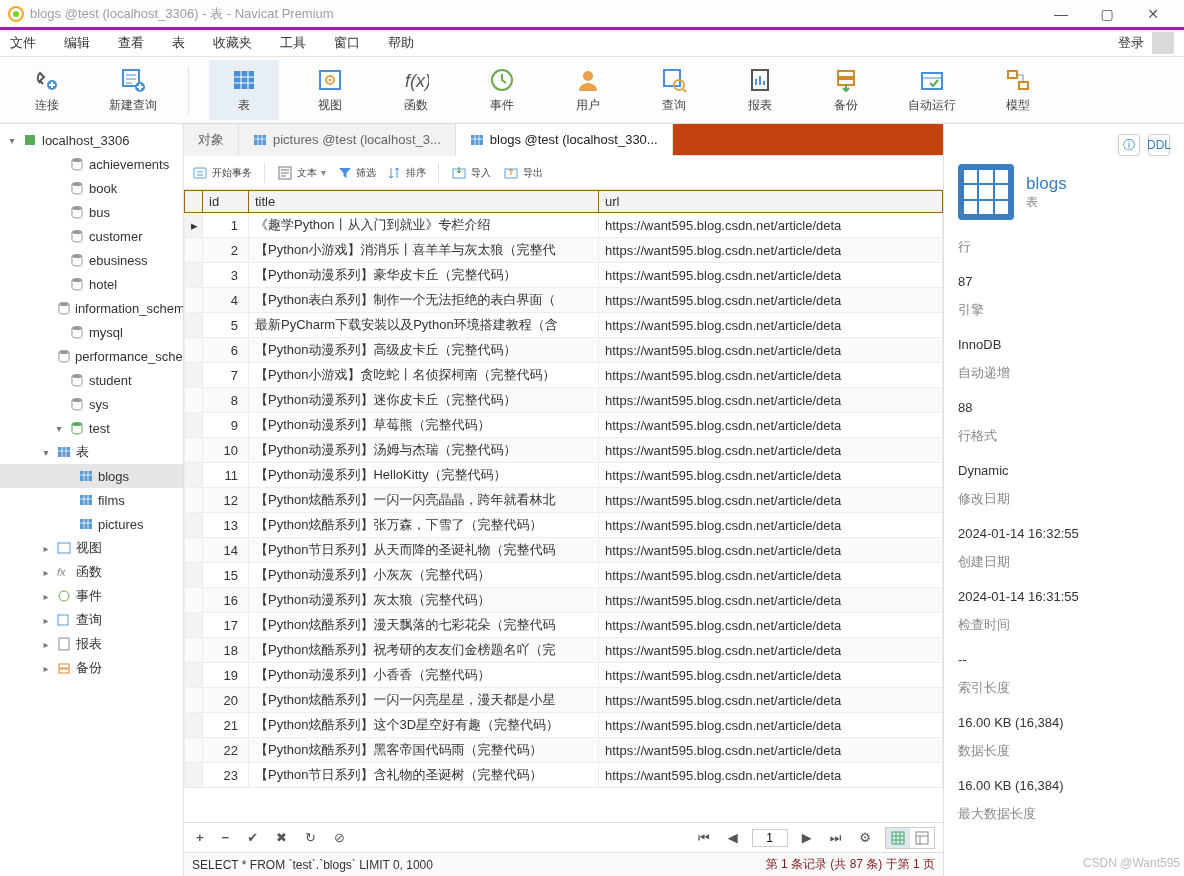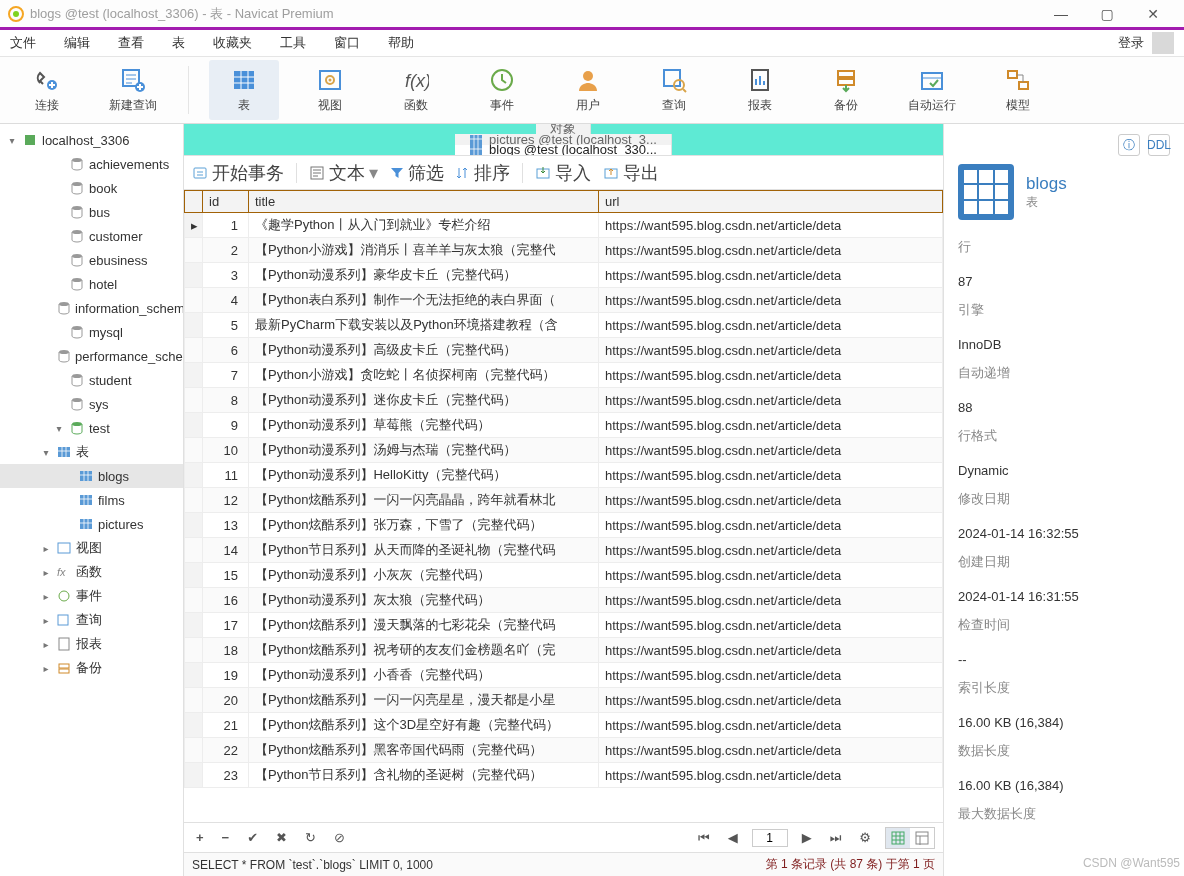--- a/index.html
+++ b/index.html
@@ -21,24 +21,24 @@
 
 .body { flex: 1; display: flex; min-height: 0; }
 .sidebar { width: 184px; border-right: 1px solid #e0e0e0; overflow: auto; padding-top: 4px; }
 .tree-row { display: flex; align-items: center; height: 24px; padding-left: 6px; gap: 4px; white-space: nowrap; font-size: 13px; }
 .tree-row .chev { width: 12px; text-align: center; color: #777; font-size: 10px; }
 .tree-row .ic { width: 16px; height: 16px; display: flex; align-items: center; justify-content: center; }
 .tree-row.selected { background: #e6e6e6; }
 .ind1 { padding-left: 16px; margin-left: 37px; } .ind2 { padding-left: 40px; } .ind3 { padding-left: 62px; }
 
 .center { flex: 1; display: flex; flex-direction: column; min-width: 0; border-right: 1px solid #e0e0e0; }
-.tabs { height: 32px; display: flex; align-items: center; border-bottom: 1px solid #e0e0e0; background: #5eead4; flex-direction: column; }
+.tabs { height: 32px; display: flex; align-items: center; border-bottom: 1px solid #e0e0e0; background: #c2410c; }
 .tab { padding: 0 14px; height: 32px; display: flex; align-items: center; gap: 6px; border-right: 1px solid #e0e0e0; background: #f2f2f2; color: #666; max-width: 260px; overflow: hidden; white-space: nowrap; }
 .tab.active { background: #fff; color: #222; }
-.subtoolbar { height: 34px; display: flex; align-items: center; padding: 0 8px; gap: 12px; border-bottom: 1px solid #e0e0e0; font-size: 18px; color: #444; }
+.subtoolbar { height: 34px; display: flex; align-items: center; padding: 0 8px; gap: 12px; border-bottom: 1px solid #e0e0e0; font-size: 10px; color: #444; }
 .subtoolbar .sep { width: 1px; height: 20px; background: #e0e0e0; }
 .subbtn { display: flex; align-items: center; gap: 4px; }
 
 .grid-wrap { flex: 1; overflow: auto; position: relative; }
 table.grid { border-collapse: collapse; width: 100%; font-size: 13px; table-layout: fixed; }
 table.grid th { background: #f3f3f3; border: 1px solid #a16207; text-align: left; padding: 3px 6px; font-weight: normal; position: sticky; top: 0; }
 table.grid td { border: 1px solid #ededed; padding: 2px 6px; height: 25px; white-space: nowrap; overflow: hidden; text-overflow: clip; }
 .rowhandle { width: 18px; background: #f3f3f3; border-right: 1px solid #dcdcdc; }
 table.grid td.idcell { text-align: right; padding-right: 10px; }
 tr.alt td { background: #fafafa; }

